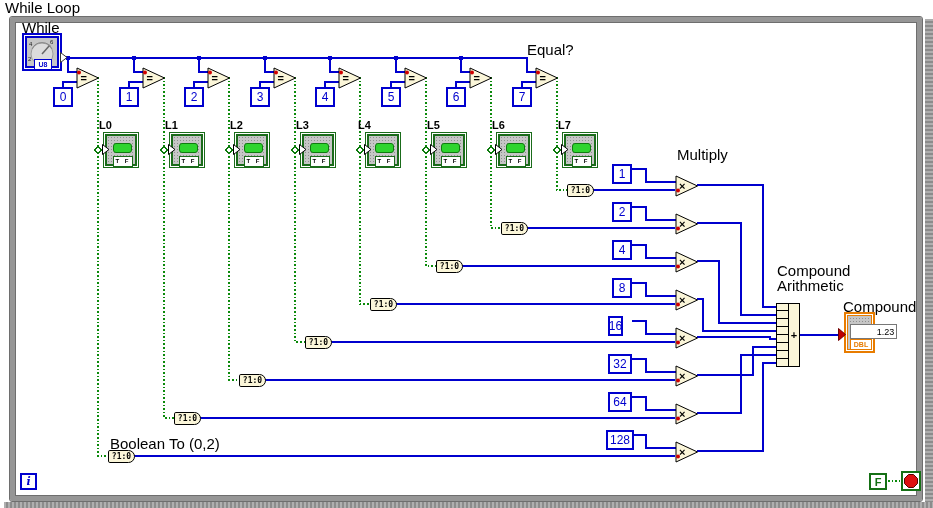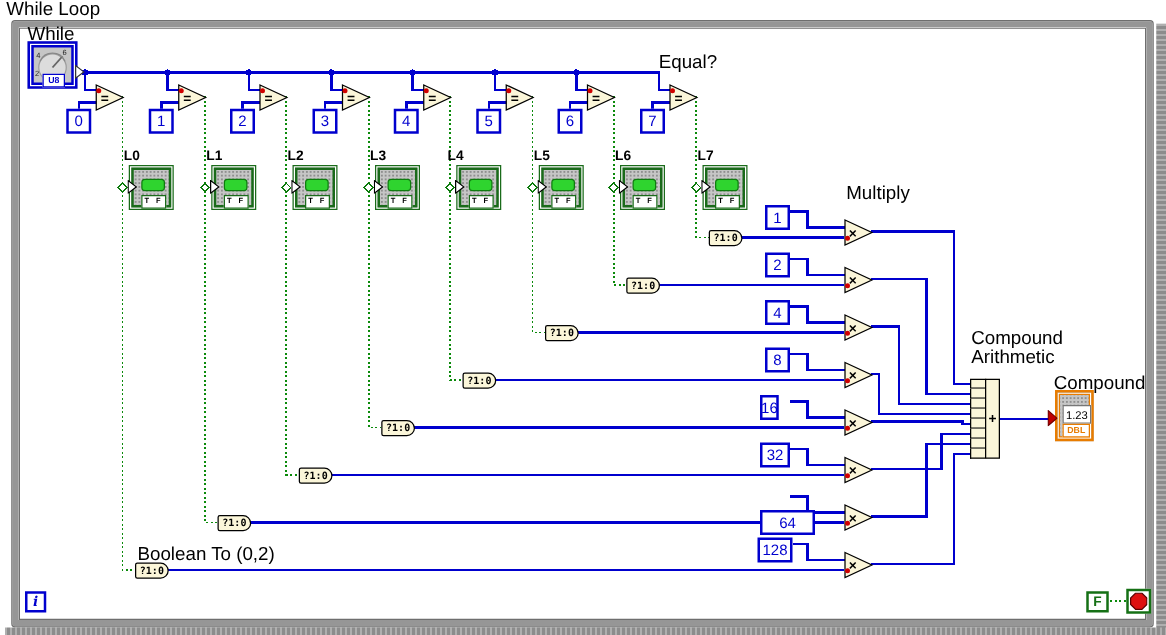--- a/index.html
+++ b/index.html
@@ -55,21 +55,21 @@
        border:1px solid #0000CE;color:#0000CE;font:bold 7px/9px "Liberation Sans",sans-serif;
        text-align:center;}
   .out-arrow{position:absolute;right:-8px;top:17px;}
   .out-arrow polygon{fill:#fff;stroke:#333;stroke-width:1;}
   .numeric{position:absolute;left:844px;top:312px;width:31px;height:41px;box-sizing:border-box;
        border:2px solid #E87C00;box-shadow:inset 0 0 0 1px #fff,inset 0 0 0 2px #E87C00;
        background-color:#C6C6C6;background-image:radial-gradient(#8F8F8F 28%,rgba(0,0,0,0) 32%);
        background-size:3px 3px;}
   .num-val{position:absolute;left:4px;top:10px;width:21px;height:13px;background:#fff;
        border:1px solid #777;font-size:9px;color:#000;display:flex;align-items:center;
-       justify-content:center;}
+       justify-content:center;padding-left:24px;}
   .num-tag{position:absolute;left:4px;bottom:1px;width:20px;height:9px;background:#fff;
        border:1px solid #E87C00;color:#E87C00;font:bold 7px/9px "Liberation Sans",sans-serif;
        text-align:center;}
   .num-in{position:absolute;left:-8px;top:14px;}
   .num-in polygon{fill:#C00000;stroke:#700000;stroke-width:1;}
   .iterm{position:absolute;left:20px;top:473px;width:17px;height:17px;box-sizing:border-box;
        border:2px solid #0000CE;background:#fff;color:#0000CE;
        font:italic bold 11px "DejaVu Serif",serif;display:flex;align-items:center;justify-content:center;}
   .fterm{position:absolute;left:869px;top:473px;width:18px;height:17px;box-sizing:border-box;
        border:2px solid #157015;background:#fff;color:#157015;
@@ -339,21 +339,21 @@
   <div class="b2n" style="left:108px;top:450px">
       <span>?1:0</span>
     </div>
 
   <div class="const" style="left:612px;top:164px;width:20px">1</div>
   <div class="const" style="left:612px;top:202px;width:20px">2</div>
   <div class="const" style="left:612px;top:240px;width:20px">4</div>
   <div class="const" style="left:612px;top:278px;width:20px">8</div>
   <div class="const" style="left:608px;top:316px;width:15px">16</div>
   <div class="const" style="left:608px;top:354px;width:24px">32</div>
-  <div class="const" style="left:608px;top:408px;width:44px">64</div>
+  <div class="const" style="left:608px;top:392px;width:24px">64</div>
   <div class="const" style="left:606px;top:430px;width:28px">128</div>
 
   <div class="lbl" style="left:677px;top:148px">Multiply</div>
   <svg class="tri" style="left:675px;top:175px" width="24" height="22" viewBox="0 0 24 22">
       <polygon points="1,1 22.5,11 1,21"></polygon>
       <text x="4" y="15">×</text>
       <circle cx="3" cy="15.5" r="2"></circle>
     </svg>
   <svg class="tri" style="left:675px;top:213px" width="24" height="22" viewBox="0 0 24 22">
       <polygon points="1,1 22.5,11 1,21"></polygon>

